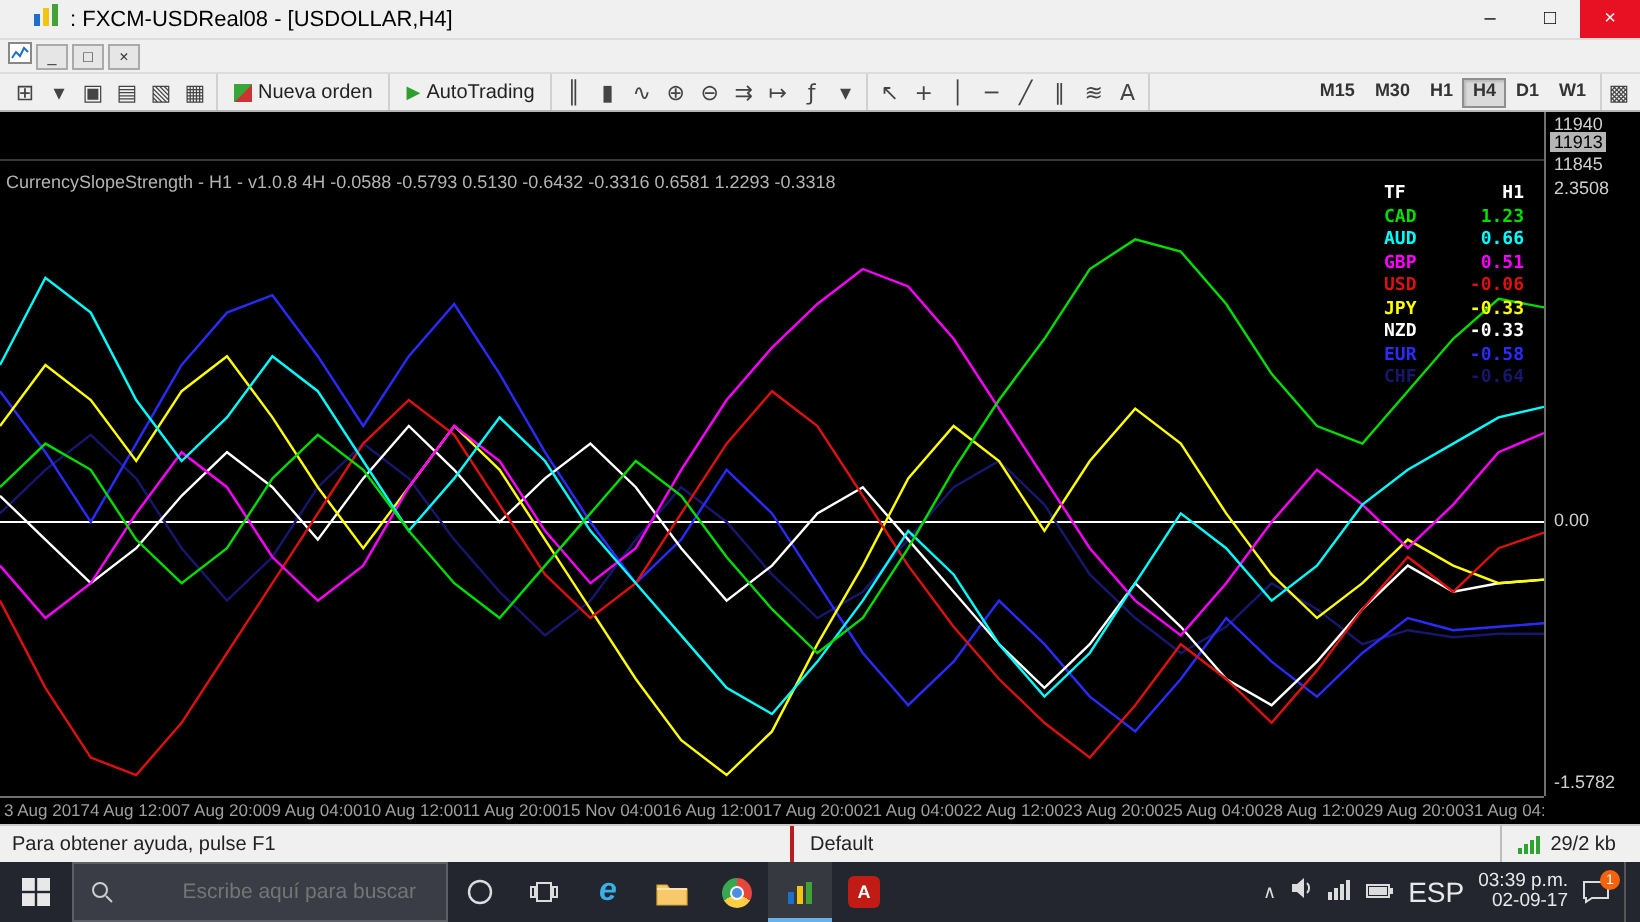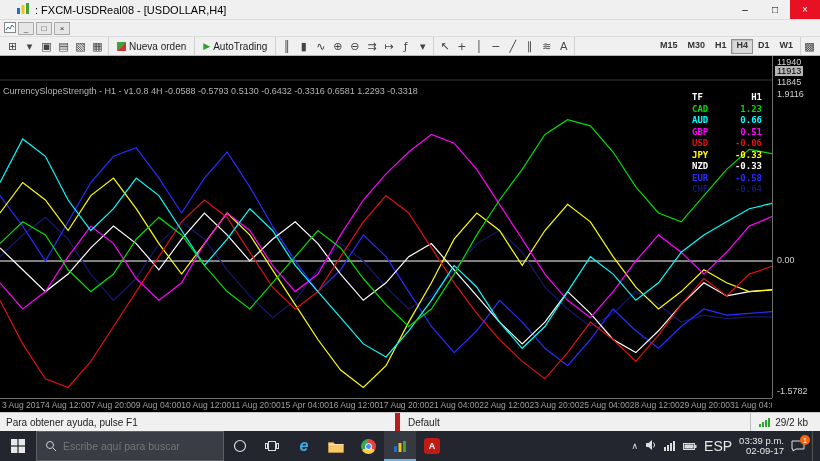--- a/index.html
+++ b/index.html
@@ -56,34 +56,34 @@
   .pl { position: absolute; left: 4px; white-space: nowrap; }
   .pl.boxed { background: #b5b5b5; color: #000; padding: 0 2px; left: 2px; }
   .taxis { position: absolute; left: 0; top: 342px; width: 772px; height: 14px; border-top: 1px solid #6f6f6f;
            display: flex; justify-content: space-between; color: #9f9f9f; font-size: 8.5px; padding: 1px 2px 0 2px; overflow: hidden; }
   .taxis span { white-space: nowrap; }
 
   
   .statusbar { position: absolute; top: 412px; left: 0; width: 820px; height: 19px; background: #f0f0f0;
                display: flex; align-items: center; font-size: 10px; color: #222; border-top: 1px solid #c9c9c9; }
   .sb-help { padding-left: 6px; width: 395px; }
-  .sb-cell { border-left: 5px solid #b91c1c; height: 100%; display: flex; align-items: center; padding: 0 8px; }
+  .sb-cell { border-left: 2px solid #b91c1c; height: 100%; display: flex; align-items: center; padding: 0 8px; }
   .sb-default { width: 268px; }
   .sb-traffic { margin-left: auto; gap: 5px; padding-right: 12px; border-left: 1px solid #bdbdbd; }
   .conn-bars { display: inline-flex; align-items: flex-end; gap: 1px; height: 10px; }
   .conn-bars i { width: 2px; background: #2fa32f; display: block; }
 
   
   .taskbar { position: absolute; top: 431px; left: 0; width: 820px; height: 30px; background: #23262e;
              display: flex; align-items: stretch; color: #e8e8e8; }
   .tb-btn { width: 36px; display: flex; align-items: center; justify-content: center; }
   .search { width: 188px; background: #3a3d45; border: 1px solid #5c5f66; display: flex; align-items: center;
             gap: 6px; padding: 0 8px; }
   .search input { background: transparent; border: none; outline: none; color: #c9c9c9; font-size: 10.5px;
-                  width: 145px; font-family: "Liberation Sans", sans-serif; }
+                  width: 145px; font-family: "Liberation Sans", sans-serif; text-align: right; }
   .tb-app { width: 32px; display: flex; align-items: center; justify-content: center; position: relative; }
   .tb-app.active { background: rgba(255,255,255,.09); box-shadow: inset 0 -2px 0 #6ab1e8; }
   .edge-e { font: bold italic 16px "Liberation Sans", sans-serif; color: #38b0e8; }
   .chrome { width: 15px; height: 15px; border-radius: 50%;
             background: conic-gradient(#e8453c 0deg 120deg, #ffce44 120deg 240deg, #36a852 240deg 360deg);
             position: relative; }
   .chrome::after { content: ""; position: absolute; inset: 4px; background: #4a90e2; border: 1.5px solid #fff; border-radius: 50%; }
   .acro { width: 16px; height: 16px; background: #c01b14; border-radius: 3px; color: #fff; font-size: 9px;
           font-weight: bold; display: flex; align-items: center; justify-content: center; }
   .tray { margin-left: auto; display: flex; align-items: center; gap: 7px; padding-right: 3px; }
@@ -234,32 +234,32 @@
             <span style="color: rgb(23, 23, 110);">CHF</span>
             <span style="color: rgb(23, 23, 110);">-0.64</span>
           </div>
         </div>
     </div>
   </div>
   <div class="paxis">
     <span class="pl" style="top:1px">11940</span>
     <span class="pl boxed" style="top:10px">11913</span>
     <span class="pl" style="top:21px">11845</span>
-    <span class="pl" style="top:33px">1.9116</span>
+    <span class="pl" style="top:33px">2.3508</span>
     <span class="pl" style="top:199px">0.00</span>
     <span class="pl" style="top:330px">-1.5782</span>
   </div>
   <div class="taxis">
       <span>3 Aug 2017</span>
       <span>4 Aug 12:00</span>
       <span>7 Aug 20:00</span>
       <span>9 Aug 04:00</span>
       <span>10 Aug 12:00</span>
       <span>11 Aug 20:00</span>
-      <span>15 Apr 04:00</span>
+      <span>15 Nov 04:00</span>
       <span>16 Aug 12:00</span>
       <span>17 Aug 20:00</span>
       <span>21 Aug 04:00</span>
       <span>22 Aug 12:00</span>
       <span>23 Aug 20:00</span>
       <span>25 Aug 04:00</span>
       <span>28 Aug 12:00</span>
       <span>29 Aug 20:00</span>
       <span>31 Aug 04:00</span>
     </div>

